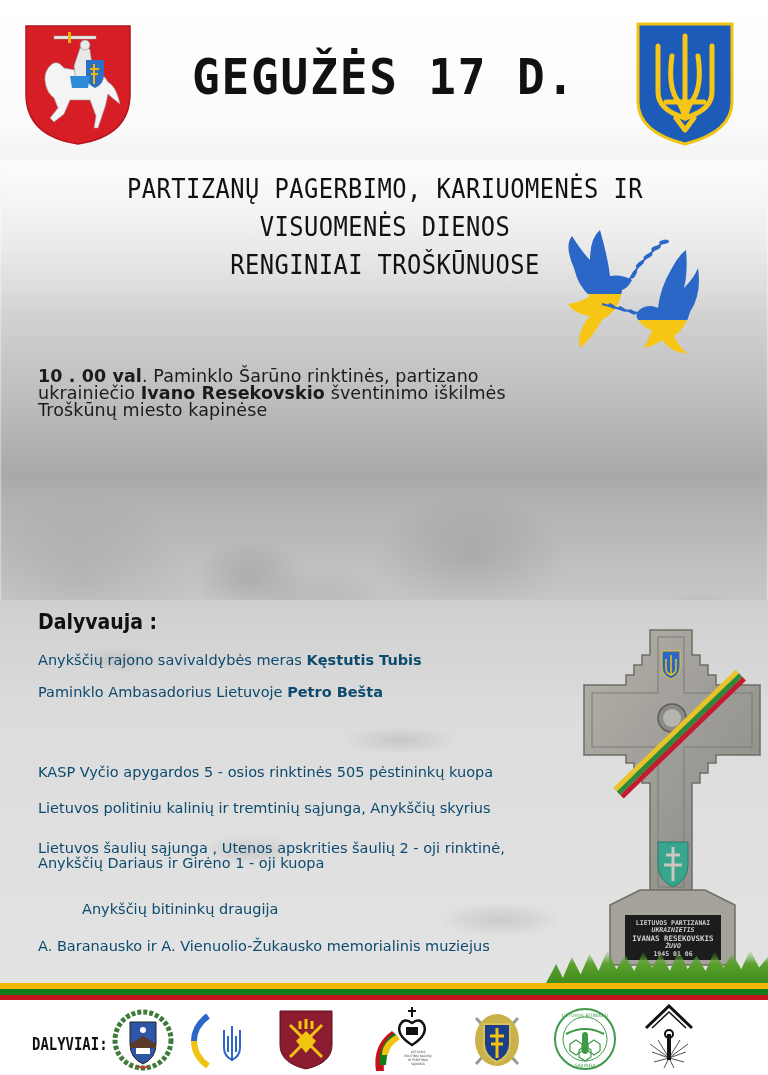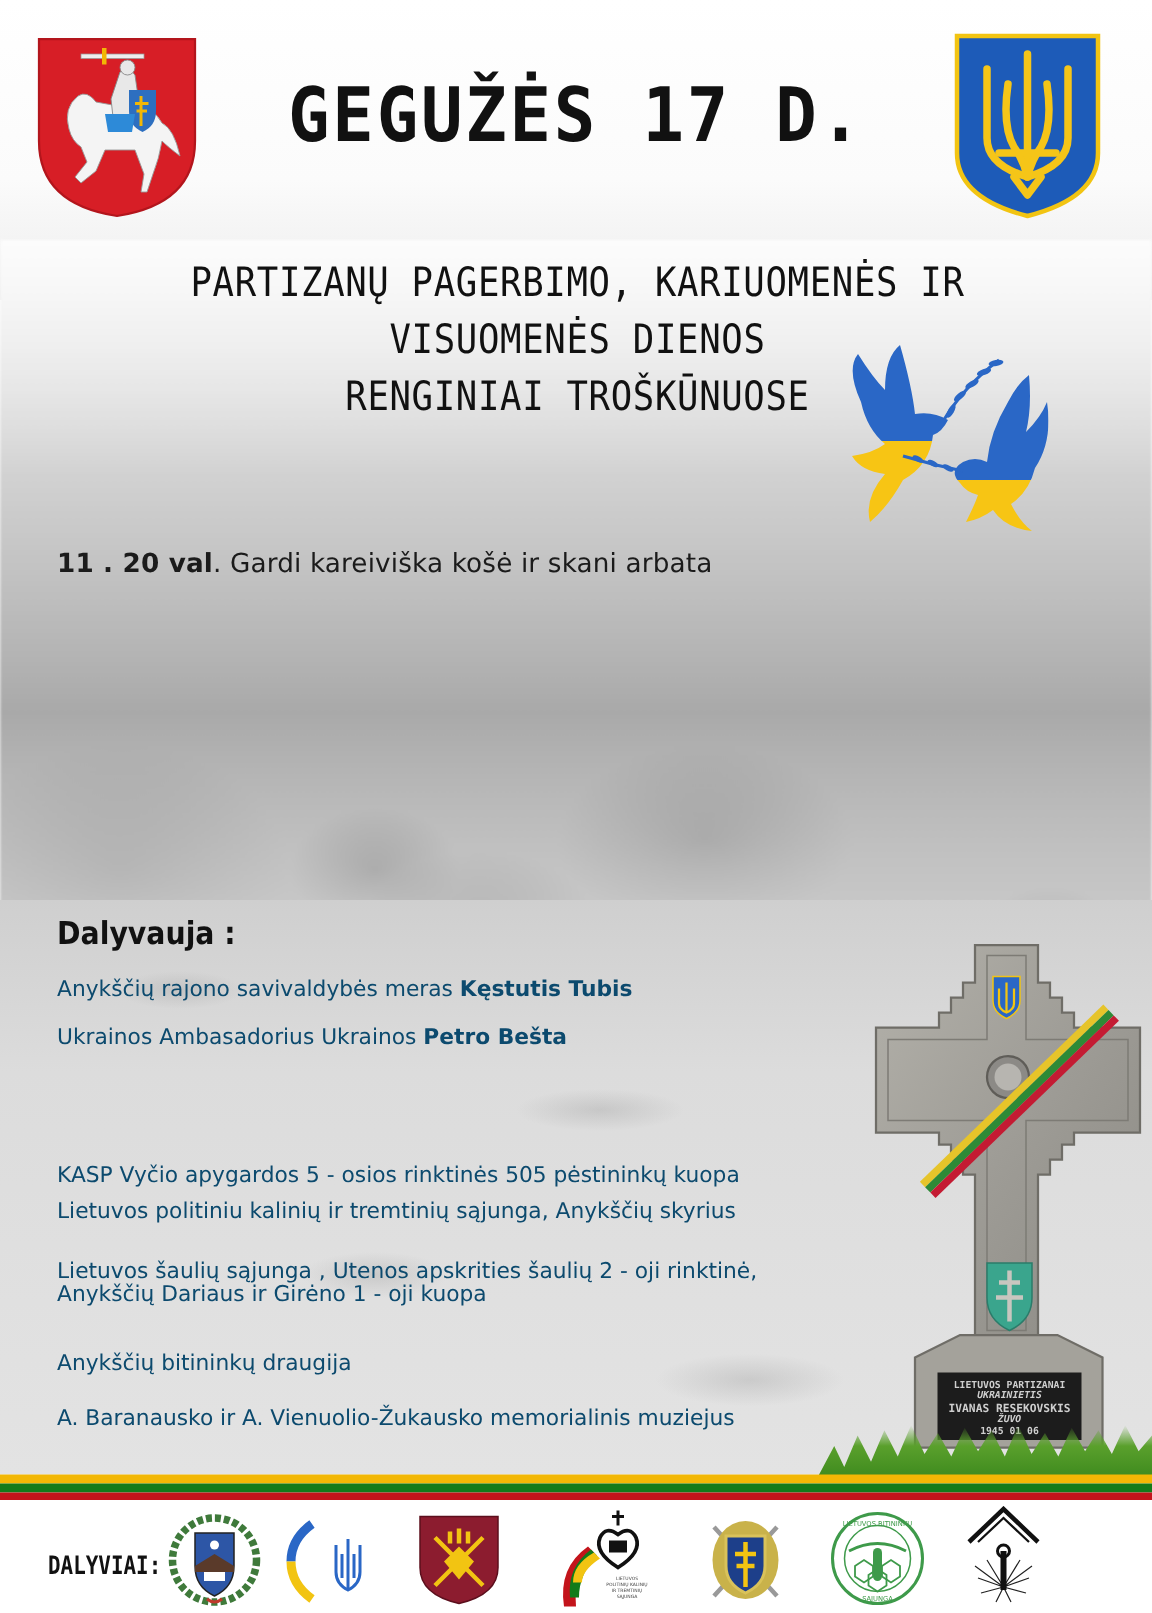--- a/index.html
+++ b/index.html
@@ -145,46 +145,46 @@
     <path d="M40 76 Q60 82 80 86" fill="none" stroke="#2a67c6" stroke-width="2"></path>
     <g fill="#2a67c6">
         <ellipse cx="50" cy="78" rx="4" ry="1.8" transform="rotate(30 50 78)"></ellipse>
         <ellipse cx="60" cy="81" rx="4" ry="1.8" transform="rotate(30 60 81)"></ellipse>
         <ellipse cx="70" cy="84" rx="4" ry="1.8" transform="rotate(30 70 84)"></ellipse>
       </g>
   </svg>
 
   <div class="schedule">
     <div class="sched-item">
-      <span class="time">11 . 20 val</span><span>. Gardi kareiviška košė ir skani arbata</span>
+      <span class="time">10 . 00 val</span><span>.  Paminklo Šarūno rinktinės, partizano ukrainiečio </span><span class="bold">Ivano Resekovskio</span><span> šventinimo iškilmės Troškūnų miesto kapinėse</span>
     </div>
   </div>
 
   <div class="participants-head">Dalyvauja :</div>
 
   <div class="participants">
     <div class="p-item" style="position:absolute; top:0;">
       <span>Anykščių rajono savivaldybės meras </span><span class="bold">Kęstutis Tubis</span>
     </div>
     <div class="p-item" style="position:absolute; top:32px;">
-      <span>Ukrainos Ambasadorius Ukrainos </span><span class="bold">Petro Bešta</span>
+      <span>Paminklo Ambasadorius Lietuvoje </span><span class="bold">Petro Bešta</span>
     </div>
     <div class="p-item" style="position:absolute; top:67px;">
     </div>
-    <div class="p-item" style="position:absolute; top:112px;margin-top:12px;">
+    <div class="p-item" style="position:absolute; top:112px;">
       <span>KASP Vyčio apygardos 5 - osios rinktinės 505 pėstininkų kuopa</span>
     </div>
     <div class="p-item" style="position:absolute; top:148px;">
       <span>Lietuvos politiniu kalinių ir tremtinių sąjunga, Anykščių skyrius</span>
     </div>
     <div class="p-item" style="position:absolute; top:188px;">
       <div>Lietuvos šaulių sąjunga , Utenos apskrities šaulių  2 - oji rinktinė,</div>
       <div>Anykščių Dariaus ir Girėno 1 - oji kuopa</div>
     </div>
-    <div class="p-item" style="position:absolute; top:249px;">
+    <div class="p-item" style="position:absolute; top:249px;margin-left:44px;">
       <span>Anykščių bitininkų draugija</span>
     </div>
     <div class="p-item" style="position:absolute; top:286px;">
       <span>A. Baranausko ir A. Vienuolio-Žukausko memorialinis muziejus</span>
     </div>
   </div>
 
   <svg class="monument" viewBox="0 0 185 365">
     <defs>
       <linearGradient id="stone" x1="0" x2="1" y1="0" y2="1">

